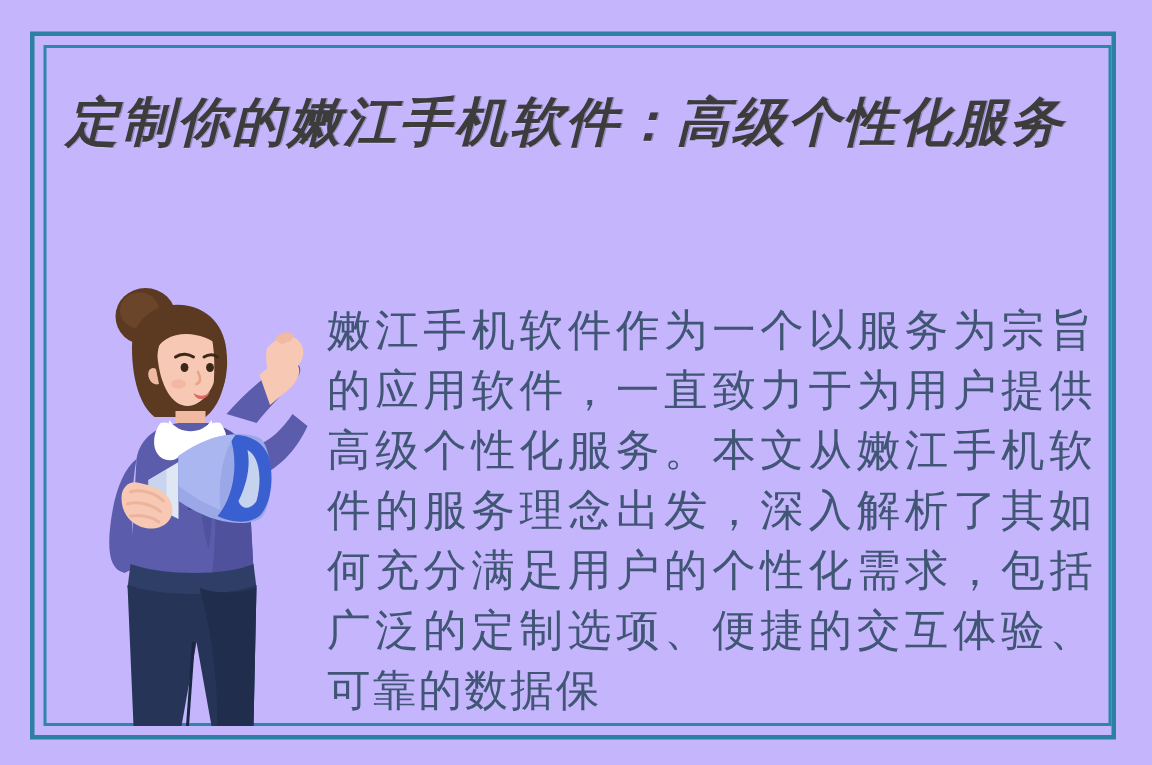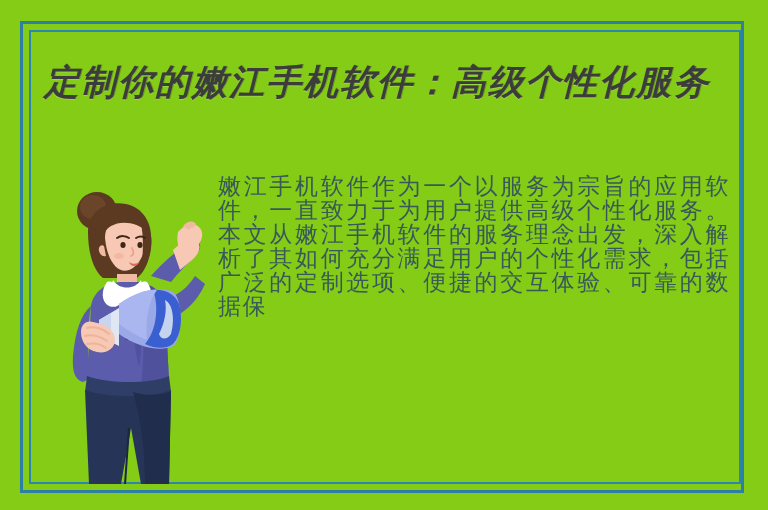--- a/index.html
+++ b/index.html
@@ -3,21 +3,21 @@
 <meta charset="utf-8">
 <style>
   html,body{margin:0;padding:0;}
   body{
     width:768px;height:510px;overflow:hidden;
     background:#12b6f2;
     font-family:"Liberation Sans","DejaVu Sans",sans-serif;
   }
   #poster{
     position:relative;width:768px;height:510px;
-    background:#84cc16;
+    background:#c4b5fd;
     overflow:hidden;
   }
   
   .frame-outer{
     position:absolute;left:20px;top:21px;
     width:724px;height:472px;
     border:3px solid #2d7fa3;
     box-sizing:border-box;
     pointer-events:none;
   }
@@ -37,25 +37,25 @@
     font-style:italic;
     line-height:47px;
     letter-spacing:2px;
     color:#3c3c3c;
     text-shadow:0 1px 0 rgba(255,255,255,.20), 1px 0 0 rgba(0,0,0,.25);
     white-space:pre-wrap;
     word-break:break-all;
   }
   
   .body-copy{
-    position:absolute;left:218px;top:174px;
+    position:absolute;left:218px;top:200px;
     width:512px;
     font-family:"DejaVu Sans","Liberation Sans",sans-serif;
-    font-size:23px;
-    line-height:24px;
+    font-size:29px;
+    line-height:40px;
     letter-spacing:1.5px;
     color:#2f4a63;
     opacity:.88;
     text-align:justify;
     word-break:break-all;
   }
   
   .illustration{
     position:absolute;left:33px;top:180px;
     width:186px;height:304px;

